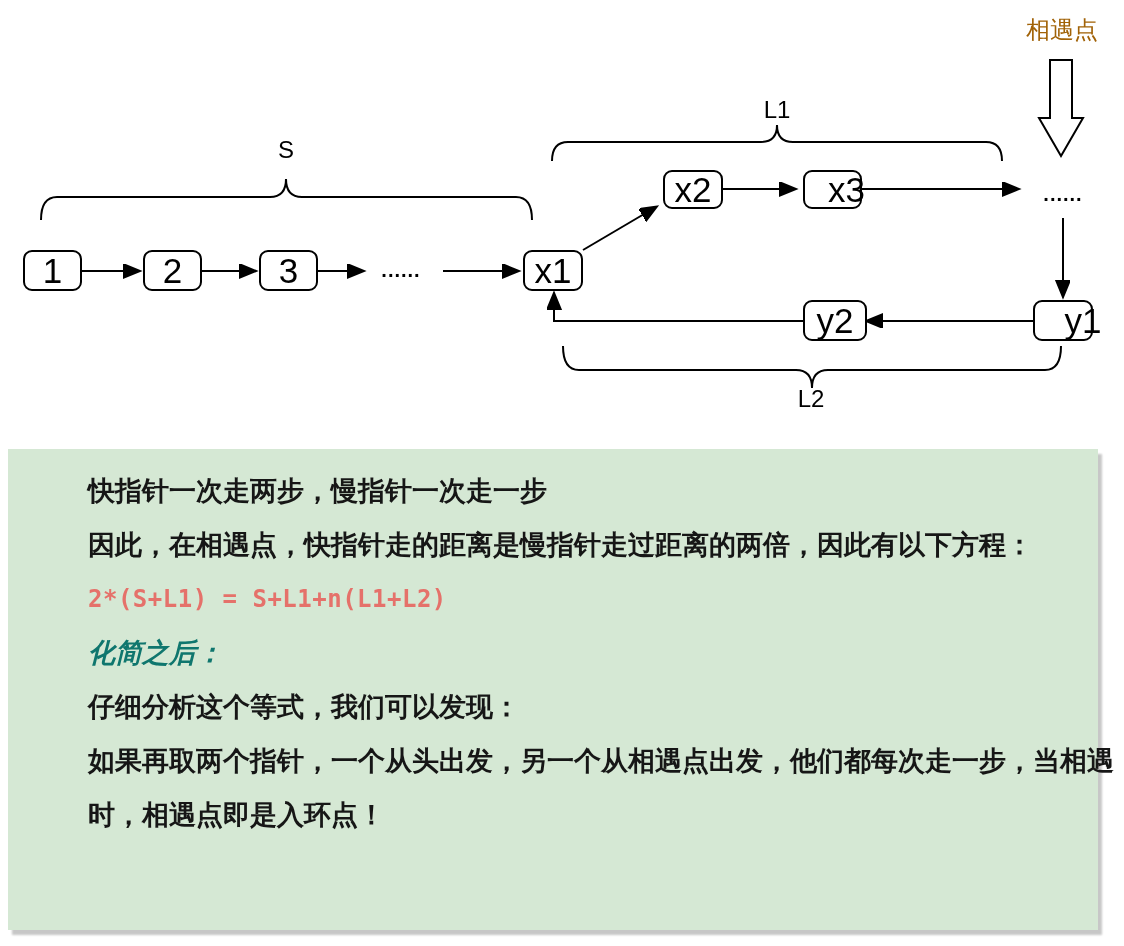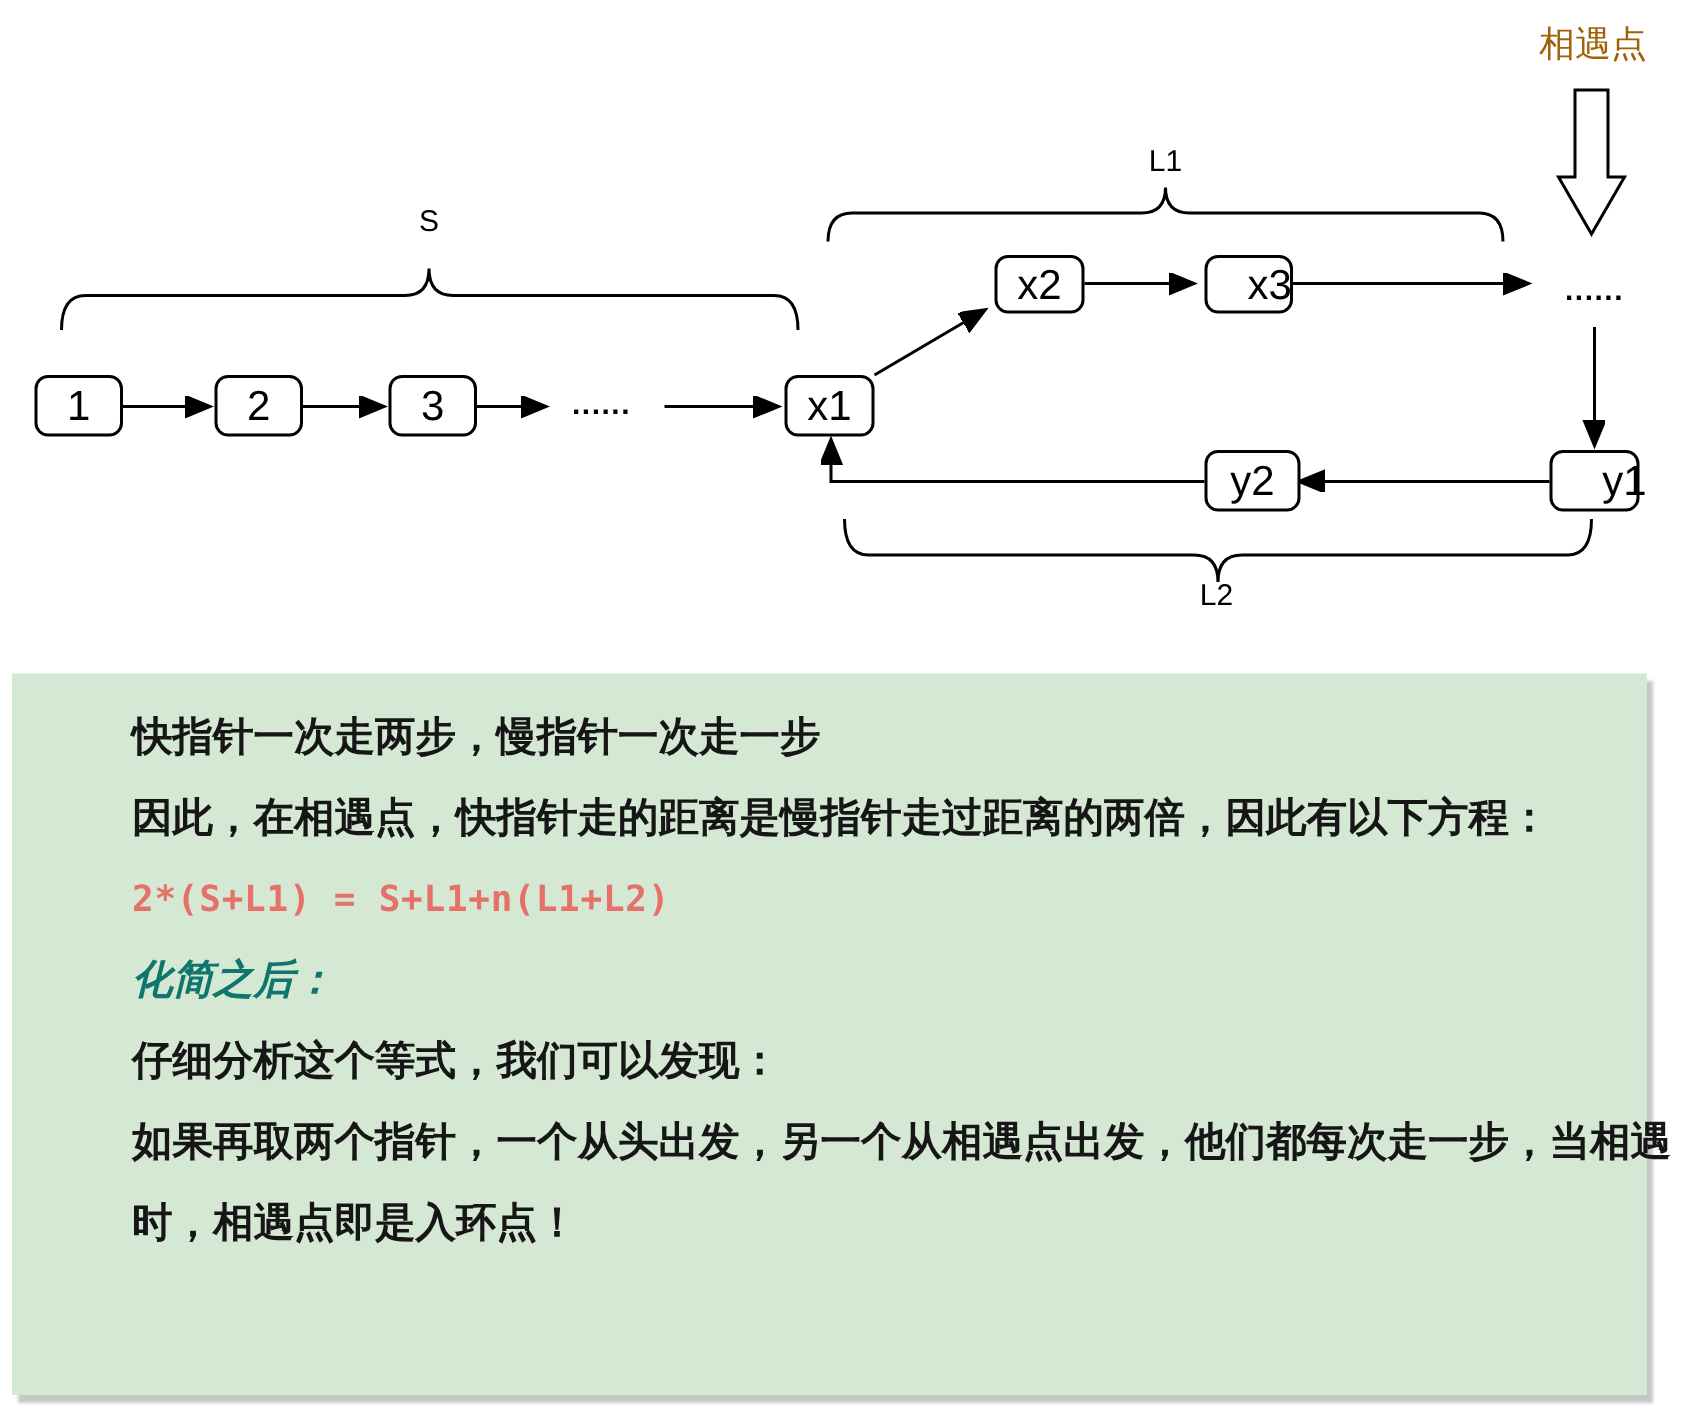--- a/index.html
+++ b/index.html
@@ -3,22 +3,22 @@
 <meta charset="utf-8">
 <style>
   html,body{margin:0;padding:0;background:#fff;}
   .page{position:relative;width:1124px;height:946px;background:#ffffff;overflow:hidden;
         font-family:"Liberation Sans","DejaVu Sans",sans-serif;}
   .diagram{position:absolute;left:0;top:0;width:1124px;height:445px;}
   .diagram svg{position:absolute;left:0;top:0;}
   .diagram svg line,.diagram svg path{stroke:#000;stroke-width:2;}
   .node{position:absolute;box-sizing:border-box;border:2px solid #000;border-radius:9px;
         background:#fff;display:flex;align-items:center;justify-content:center;
-        font-size:28px;color:#000;line-height:1;}
-  .lbl{position:absolute;font-size:20px;color:#000;text-align:center;line-height:1;}
+        font-size:35px;color:#000;line-height:1;}
+  .lbl{position:absolute;font-size:24px;color:#000;text-align:center;line-height:1;}
   .meet{position:absolute;font-size:24px;color:#a16207;text-align:center;line-height:1;}
   .dots{position:absolute;font-weight:bold;font-size:20px;letter-spacing:1px;color:#000;
         text-align:center;line-height:30px;}
   .panel{position:absolute;left:8px;top:449px;width:1090px;height:481px;
          box-shadow:4px 5px 2px rgba(0,0,0,0.22);}
   .lines{position:absolute;left:88px;top:464px;}
   .line{height:54px;line-height:54px;font-weight:bold;font-size:27px;white-space:nowrap;}
   .line.formula{font-family:"DejaVu Sans Mono",monospace;font-size:24px;letter-spacing:0.5px;}
 </style>
 </head>

